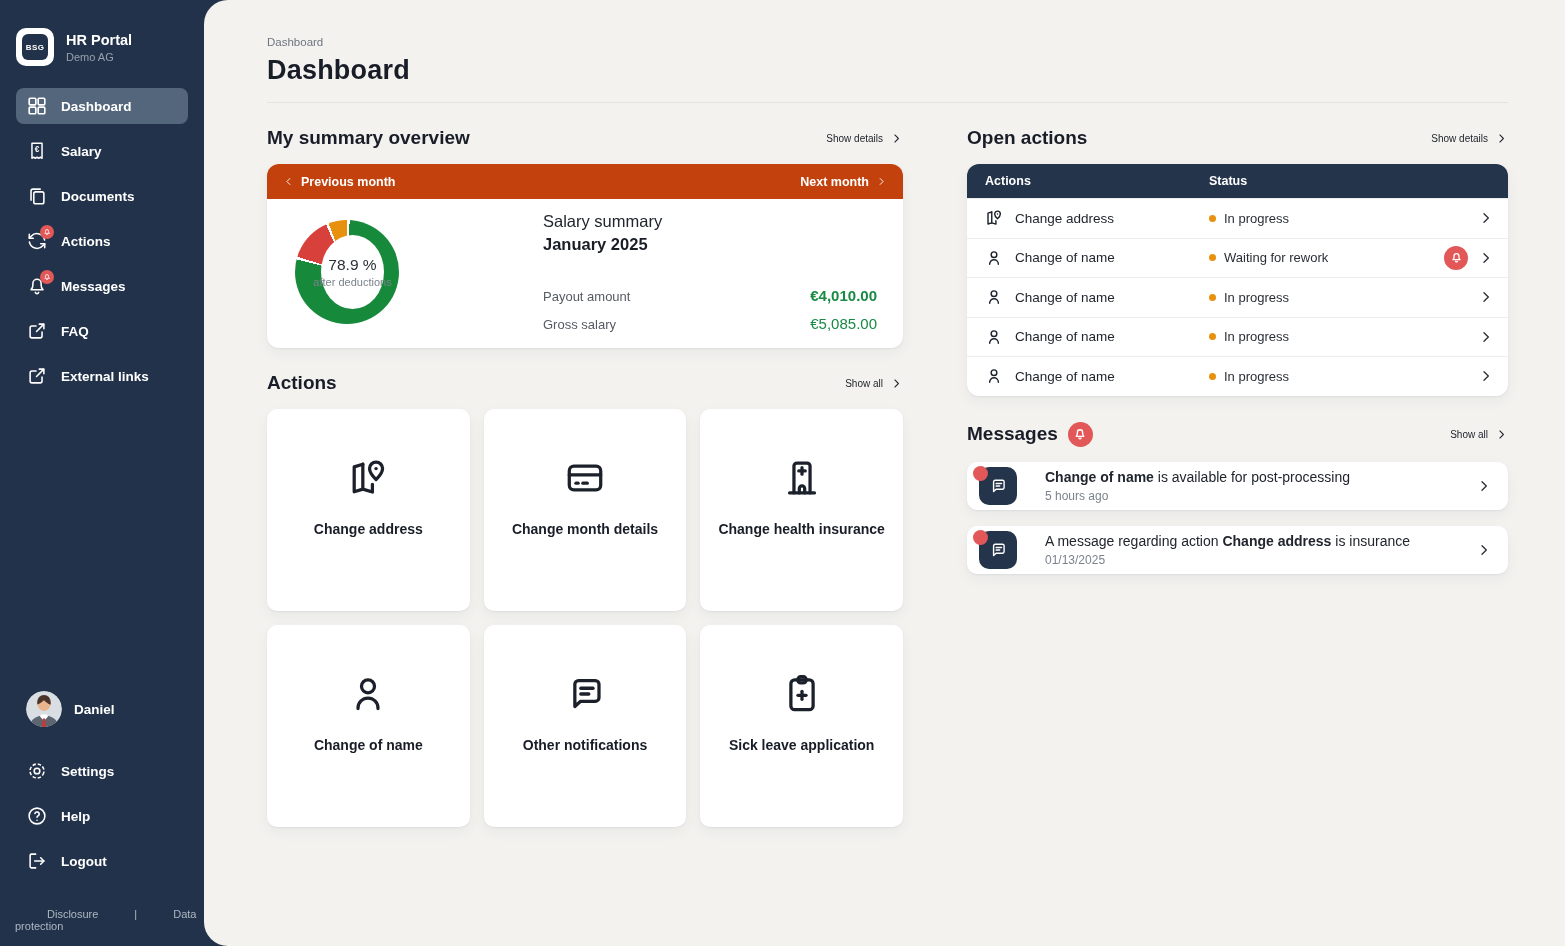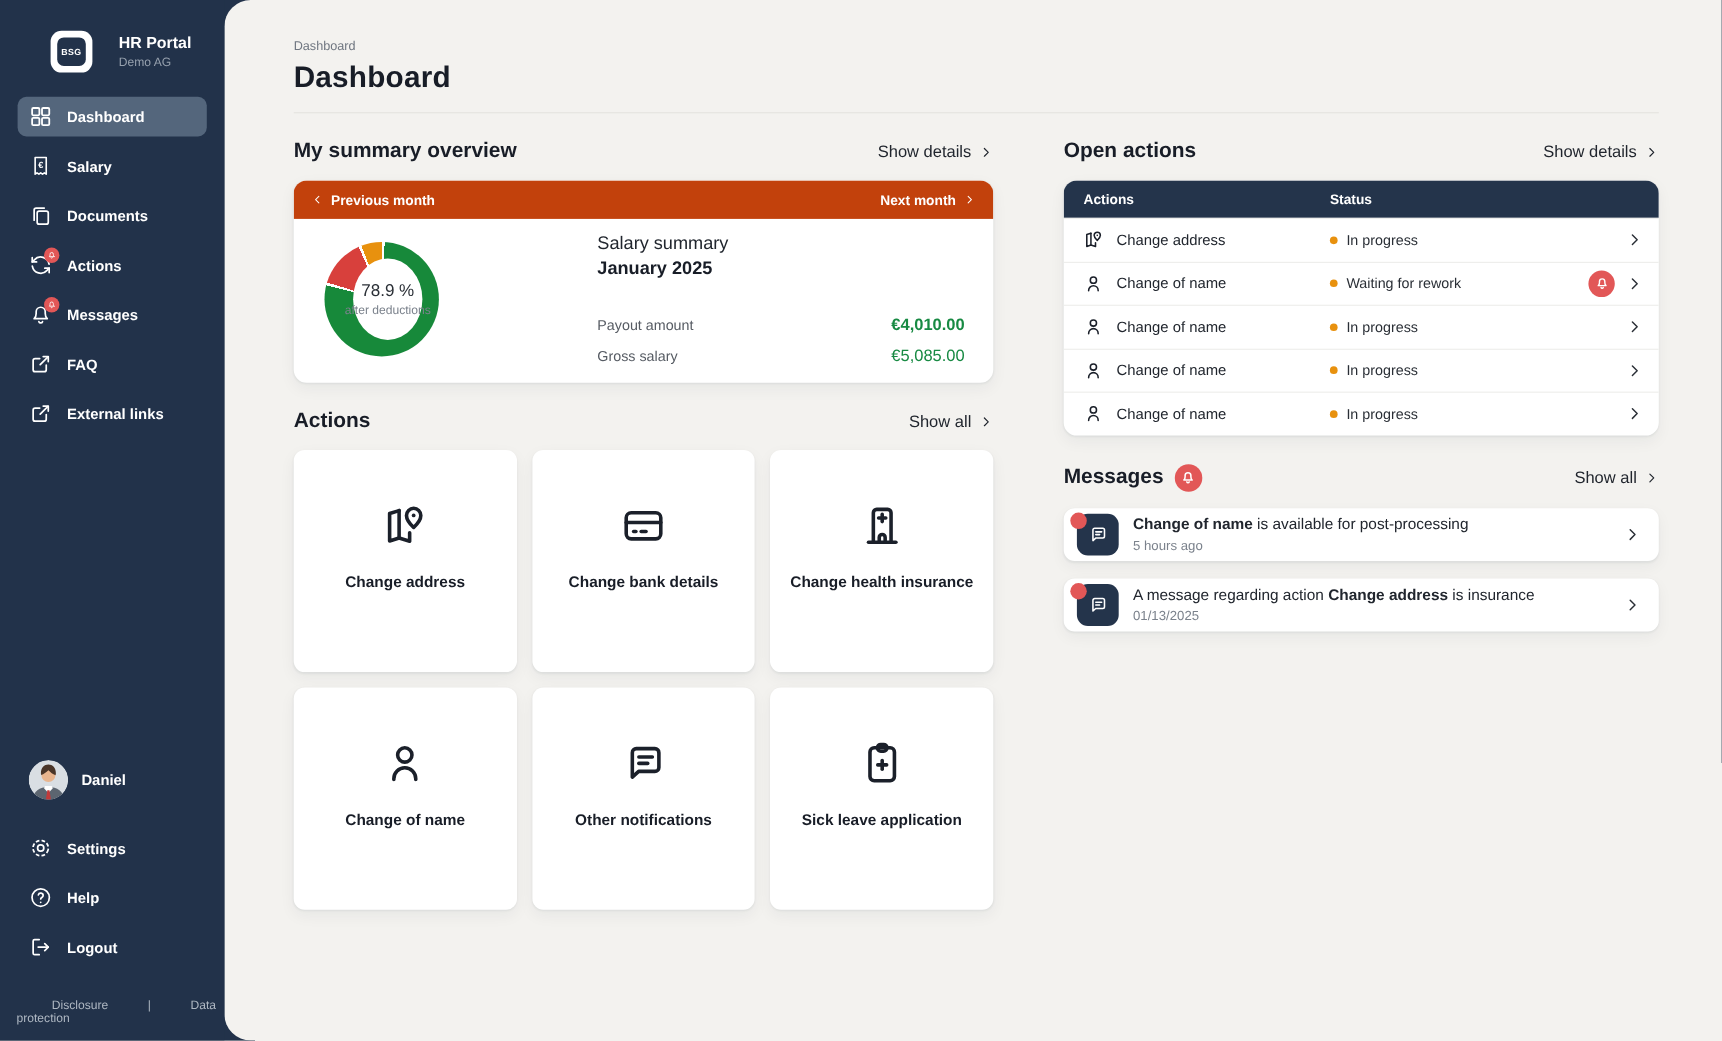--- a/index.html
+++ b/index.html
@@ -12,21 +12,21 @@
   }
   .app { display:flex; width:1565px; height:946px; }
 
   
   .sidebar {
     width:204px; flex:0 0 204px; height:100%;
     background:#22324a; color:#fff;
     display:flex; flex-direction:column;
     position:relative; z-index:2;
   }
-  .brand { display:flex; align-items:center; gap:24px; padding:28px 0 22px 16px;justify-content:center; }
+  .brand { display:flex; align-items:center; gap:12px; padding:28px 0 22px 16px; }
   .logo-outer { width:38px; height:38px; background:#fff; border-radius:10px; display:flex; align-items:center; justify-content:center; flex:0 0 38px; }
   .logo-inner { width:26px; height:26px; background:#22324a; border-radius:6px; display:flex; align-items:center; justify-content:center; font-size:8px; font-weight:bold; letter-spacing:.4px; color:#fff; }
   .brand-title { font-size:14.5px; font-weight:bold; }
   .brand-sub { font-size:11px; color:#97a1ae; margin-top:3px; }
 
   .nav { padding:0 16px; }
   .nav-item {
     height:36px; display:flex; align-items:center; gap:13px;
     padding:0 10px; border-radius:8px; margin-bottom:9px;
     font-size:13.5px; font-weight:bold; cursor:pointer; color:#fff;
@@ -58,21 +58,21 @@
   .breadcrumb { font-size:11.5px; color:#6f7680; margin-bottom:7px; }
   .page-title { font-size:27px; font-weight:800; color:#181d27; letter-spacing:.2px; }
   .header-divider { border-bottom:1px solid #e4e3df; margin-top:16px; }
 
   .columns { display:flex; gap:64px; }
   .col-left { width:636px; flex:0 0 636px; }
   .col-right { flex:1; min-width:0; }
 
   .section-header { display:flex; align-items:center; justify-content:space-between; margin:24px 0 15px 0; }
   .section-header h2 { font-size:19px; font-weight:800; color:#181d27; display:flex; align-items:center; }
-  .show-link { display:flex; align-items:center; gap:7px; font-size:15px; font-weight:500; color:#21262e; cursor:pointer; }
+  .show-link { display:flex; align-items:center; gap:7px; font-size:10px; font-weight:500; color:#21262e; cursor:pointer; }
   .show-link svg { width:13px; height:13px; }
 
   .card-shadow { box-shadow:0 1px 2px rgba(20,30,50,.06), 0 5px 14px rgba(20,30,50,.05); }
 
   
   .salary-card { background:#fff; border-radius:12px; overflow:hidden; }
   .salary-topbar {
     background:#c2410c; color:#fff; height:35px;
     display:flex; align-items:center; justify-content:space-between;
     padding:0 16px; font-size:12.5px; font-weight:bold;
@@ -140,21 +140,21 @@
     background:#fff; border-radius:10px; height:48px; margin-bottom:16px;
     display:flex; align-items:center; padding:0 16px 0 12px;
     position:relative; cursor:pointer;
   }
   .msg-tile {
     width:38px; height:38px; border-radius:10px; background:#24344b; color:#fff;
     display:flex; align-items:center; justify-content:center; flex:0 0 38px;
   }
   .msg-tile svg { width:20px; height:20px; }
   .msg-dot { position:absolute; top:4px; left:6px; width:15px; height:15px; border-radius:50%; background:#e25757; }
-  .msg-body { margin-left:13px; flex:1; min-width:0; }
+  .msg-body { margin-left:28px; flex:1; min-width:0; }
   .msg-line1 { font-size:14px; color:#21262e; white-space:nowrap; overflow:hidden; }
   .msg-line1 b { font-weight:bold; }
   .msg-time { font-size:12px; color:#7b828c; margin-top:3px; }
 </style>
 </head>
 <body>
 
 <svg width="0" height="0" style="position:absolute">
   <defs>
     <g id="i-grid" fill="none" stroke="currentColor" stroke-width="1.8">
@@ -450,21 +450,21 @@
           <div class="action-card card-shadow">
             <span class="big-icon"><svg viewBox="0 0 24 24">
                   <use href="#i-mappin"></use>
                 </svg></span>
             <span class="card-label">Change address</span>
           </div>
           <div class="action-card card-shadow">
             <span class="big-icon"><svg viewBox="0 0 24 24">
                   <use href="#i-card"></use>
                 </svg></span>
-            <span class="card-label">Change bank details</span>
+            <span class="card-label">Change month details</span>
           </div>
           <div class="action-card card-shadow">
             <span class="big-icon"><svg viewBox="0 0 24 24">
                   <use href="#i-hospital"></use>
                 </svg></span>
             <span class="card-label">Change health insurance</span>
           </div>
           <div class="action-card card-shadow">
             <span class="big-icon"><svg viewBox="0 0 24 24">
                   <use href="#i-person"></use>

